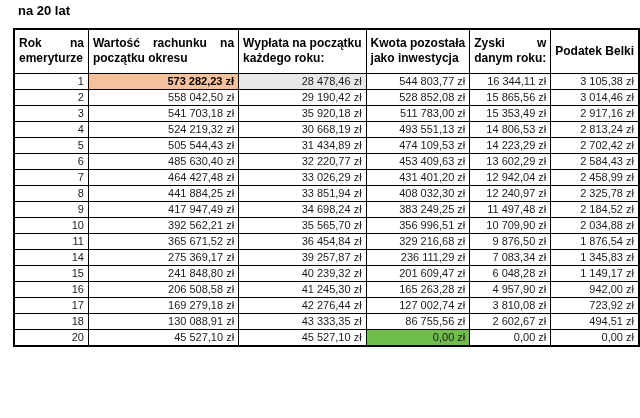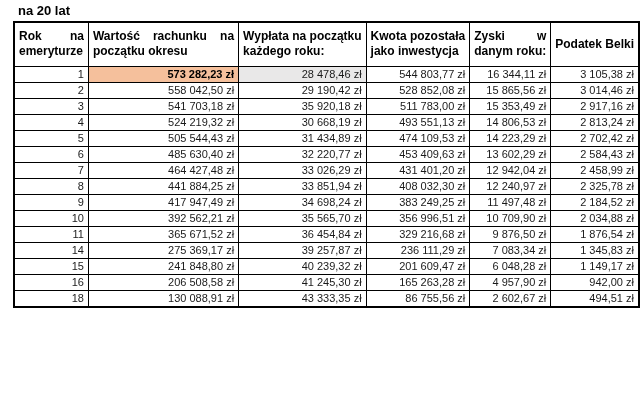--- a/index.html
+++ b/index.html
@@ -15,21 +15,21 @@
     width:640px;height:418px;
     background:#ffffff;
     font-family:"Liberation Sans","DejaVu Sans",sans-serif;
     color:var(--ink);
     overflow:hidden;
   }
   .title{
     font-size:13px;
     font-weight:bold;
     padding:3px 0 2px 18px;
-    height:21px;
+    height:28px;
     line-height:16px;
     color:#000;
   }
   table.sheet{
     border-collapse:collapse;
     table-layout:fixed;
     margin-left:13px;
     border:2px solid var(--grid);
   }
   .sheet th,.sheet td{
@@ -210,21 +210,37 @@
       </tr>
       <tr>
         <td>16</td>
         <td>206 508,58 zł</td>
         <td>41 245,30 zł</td>
         <td>165 263,28 zł</td>
         <td>4 957,90 zł</td>
         <td>942,00 zł</td>
       </tr>
       <tr>
+        <td>17</td>
+        <td>169 279,18 zł</td>
+        <td>42 276,44 zł</td>
+        <td>127 002,74 zł</td>
+        <td>3 810,08 zł</td>
+        <td>723,92 zł</td>
+      </tr>
+      <tr>
         <td>18</td>
         <td>130 088,91 zł</td>
         <td>43 333,35 zł</td>
         <td>86 755,56 zł</td>
         <td>2 602,67 zł</td>
         <td>494,51 zł</td>
       </tr>
+      <tr>
+        <td>20</td>
+        <td>45 527,10 zł</td>
+        <td>45 527,10 zł</td>
+        <td class="hl-green">0,00 zł</td>
+        <td>0,00 zł</td>
+        <td>0,00 zł</td>
+      </tr>
     </tbody>
 </table>
 
 </body></html>

